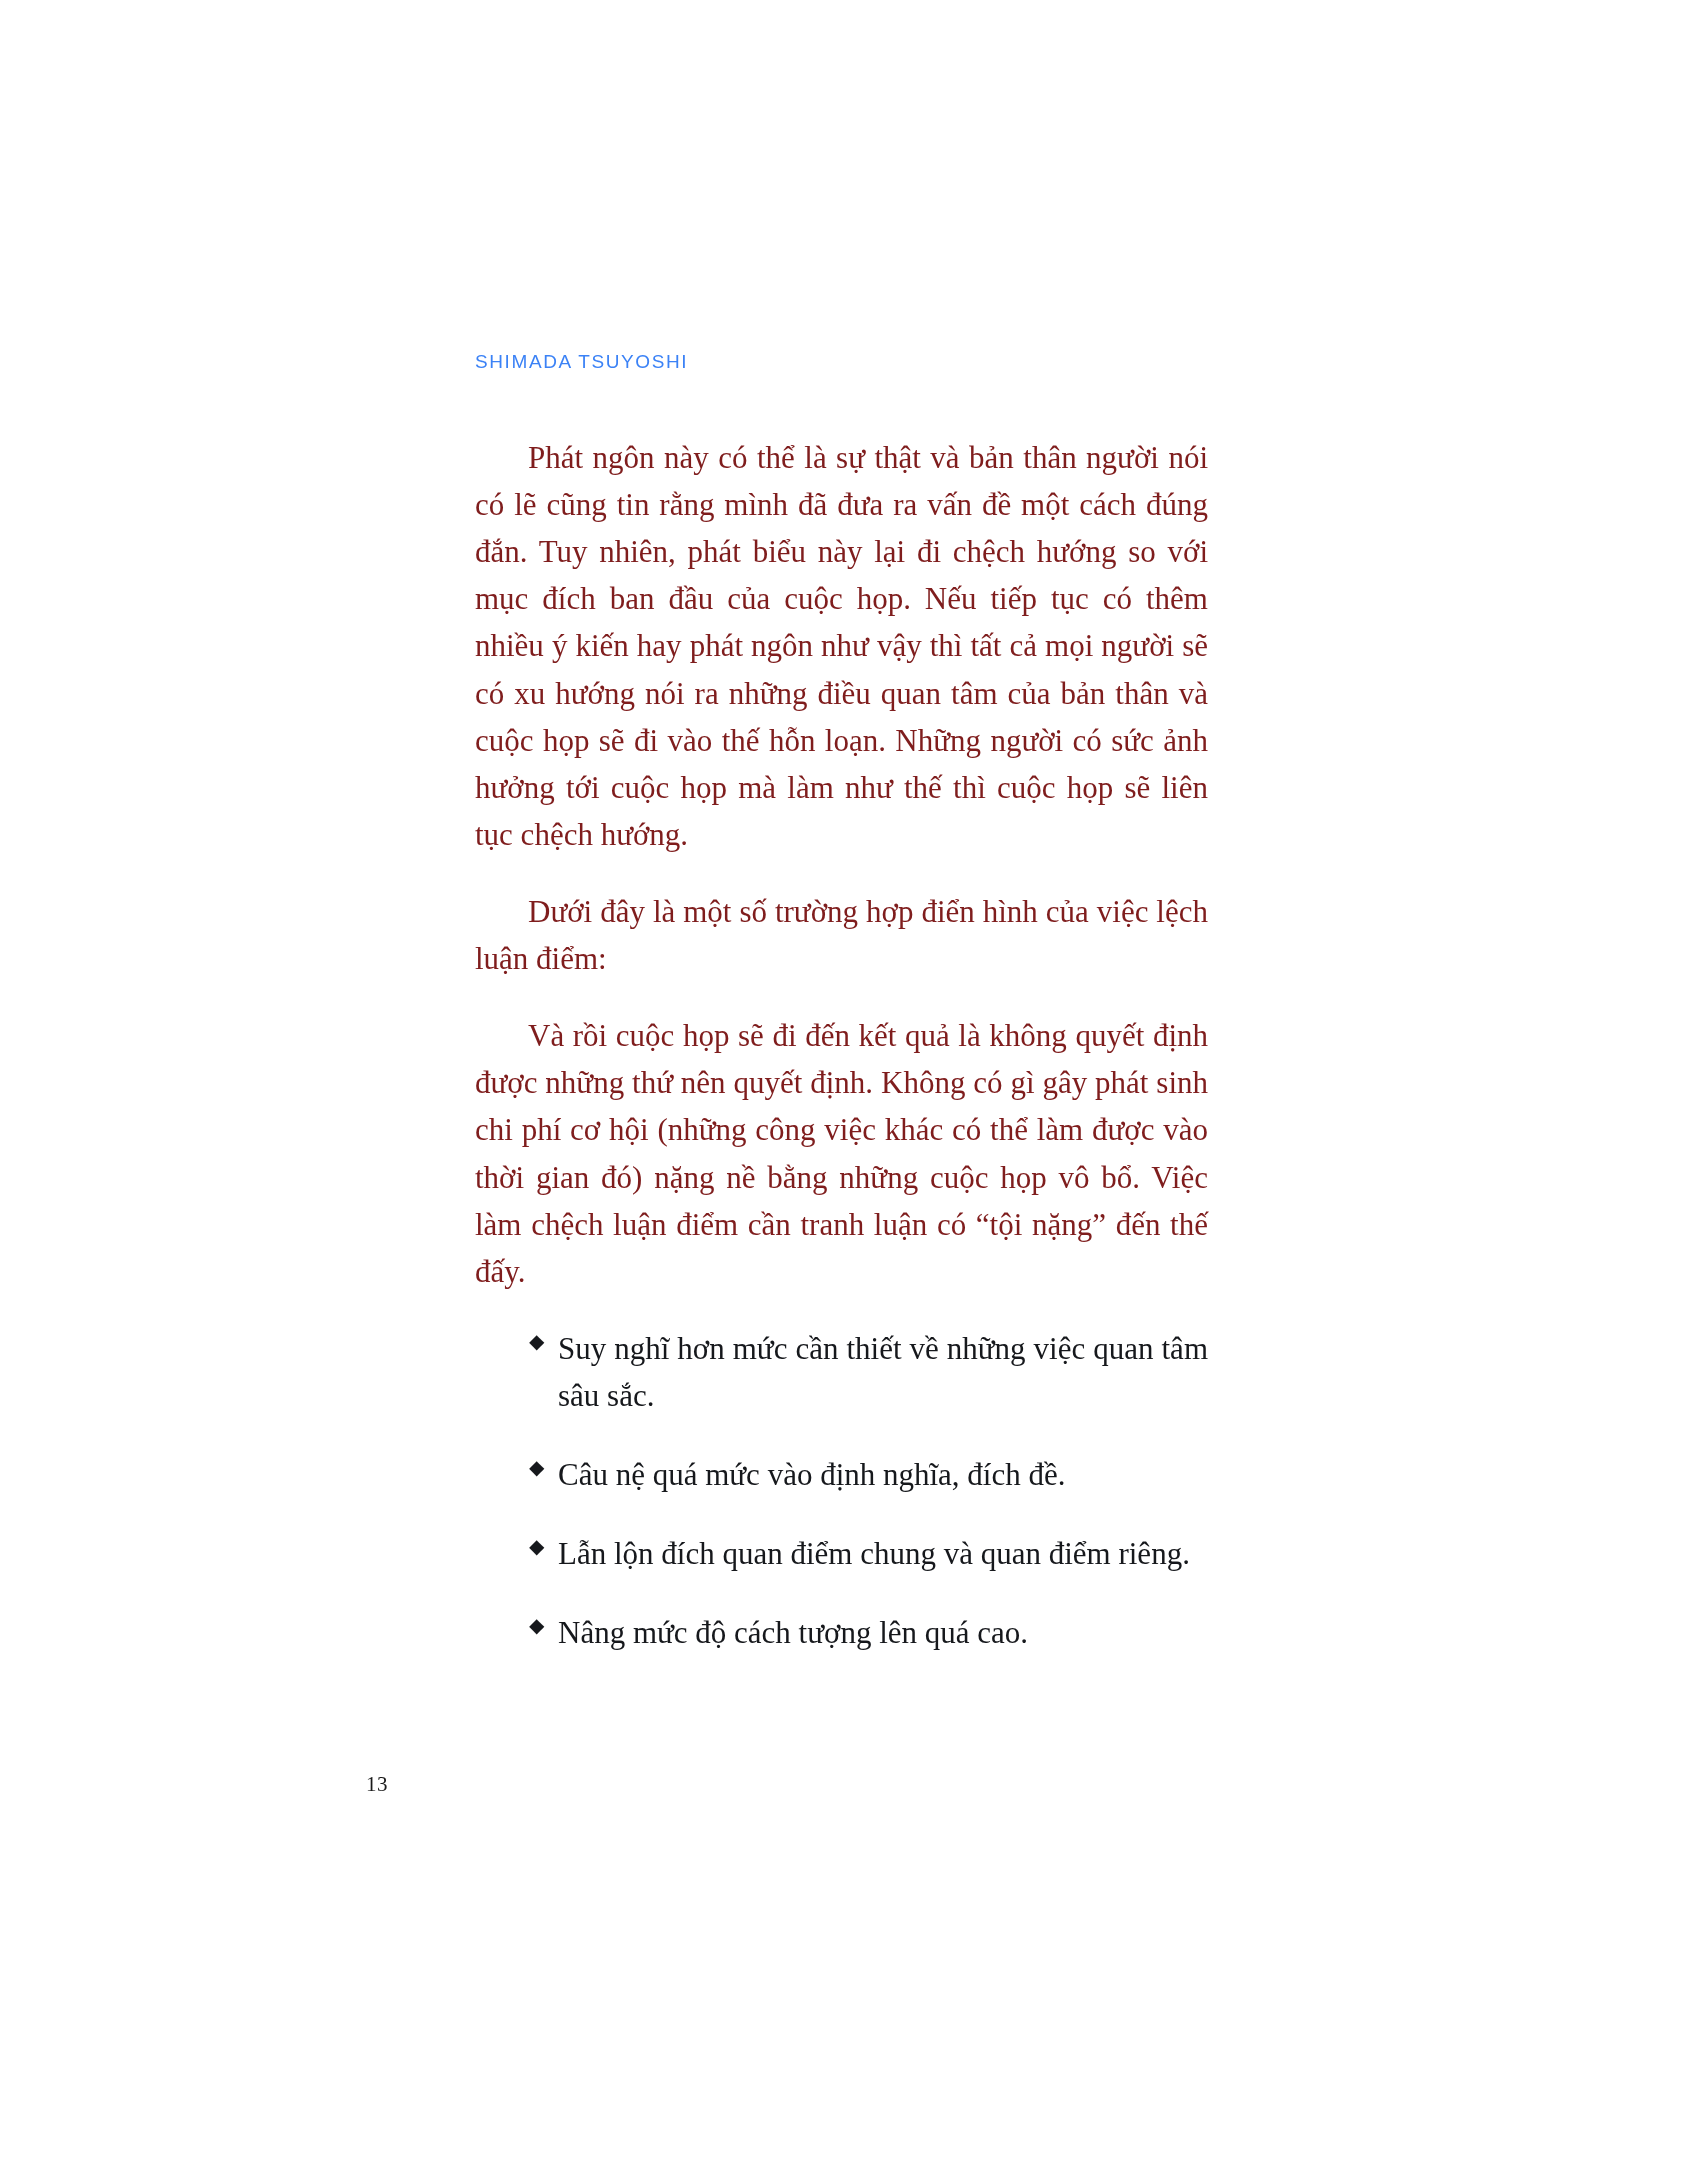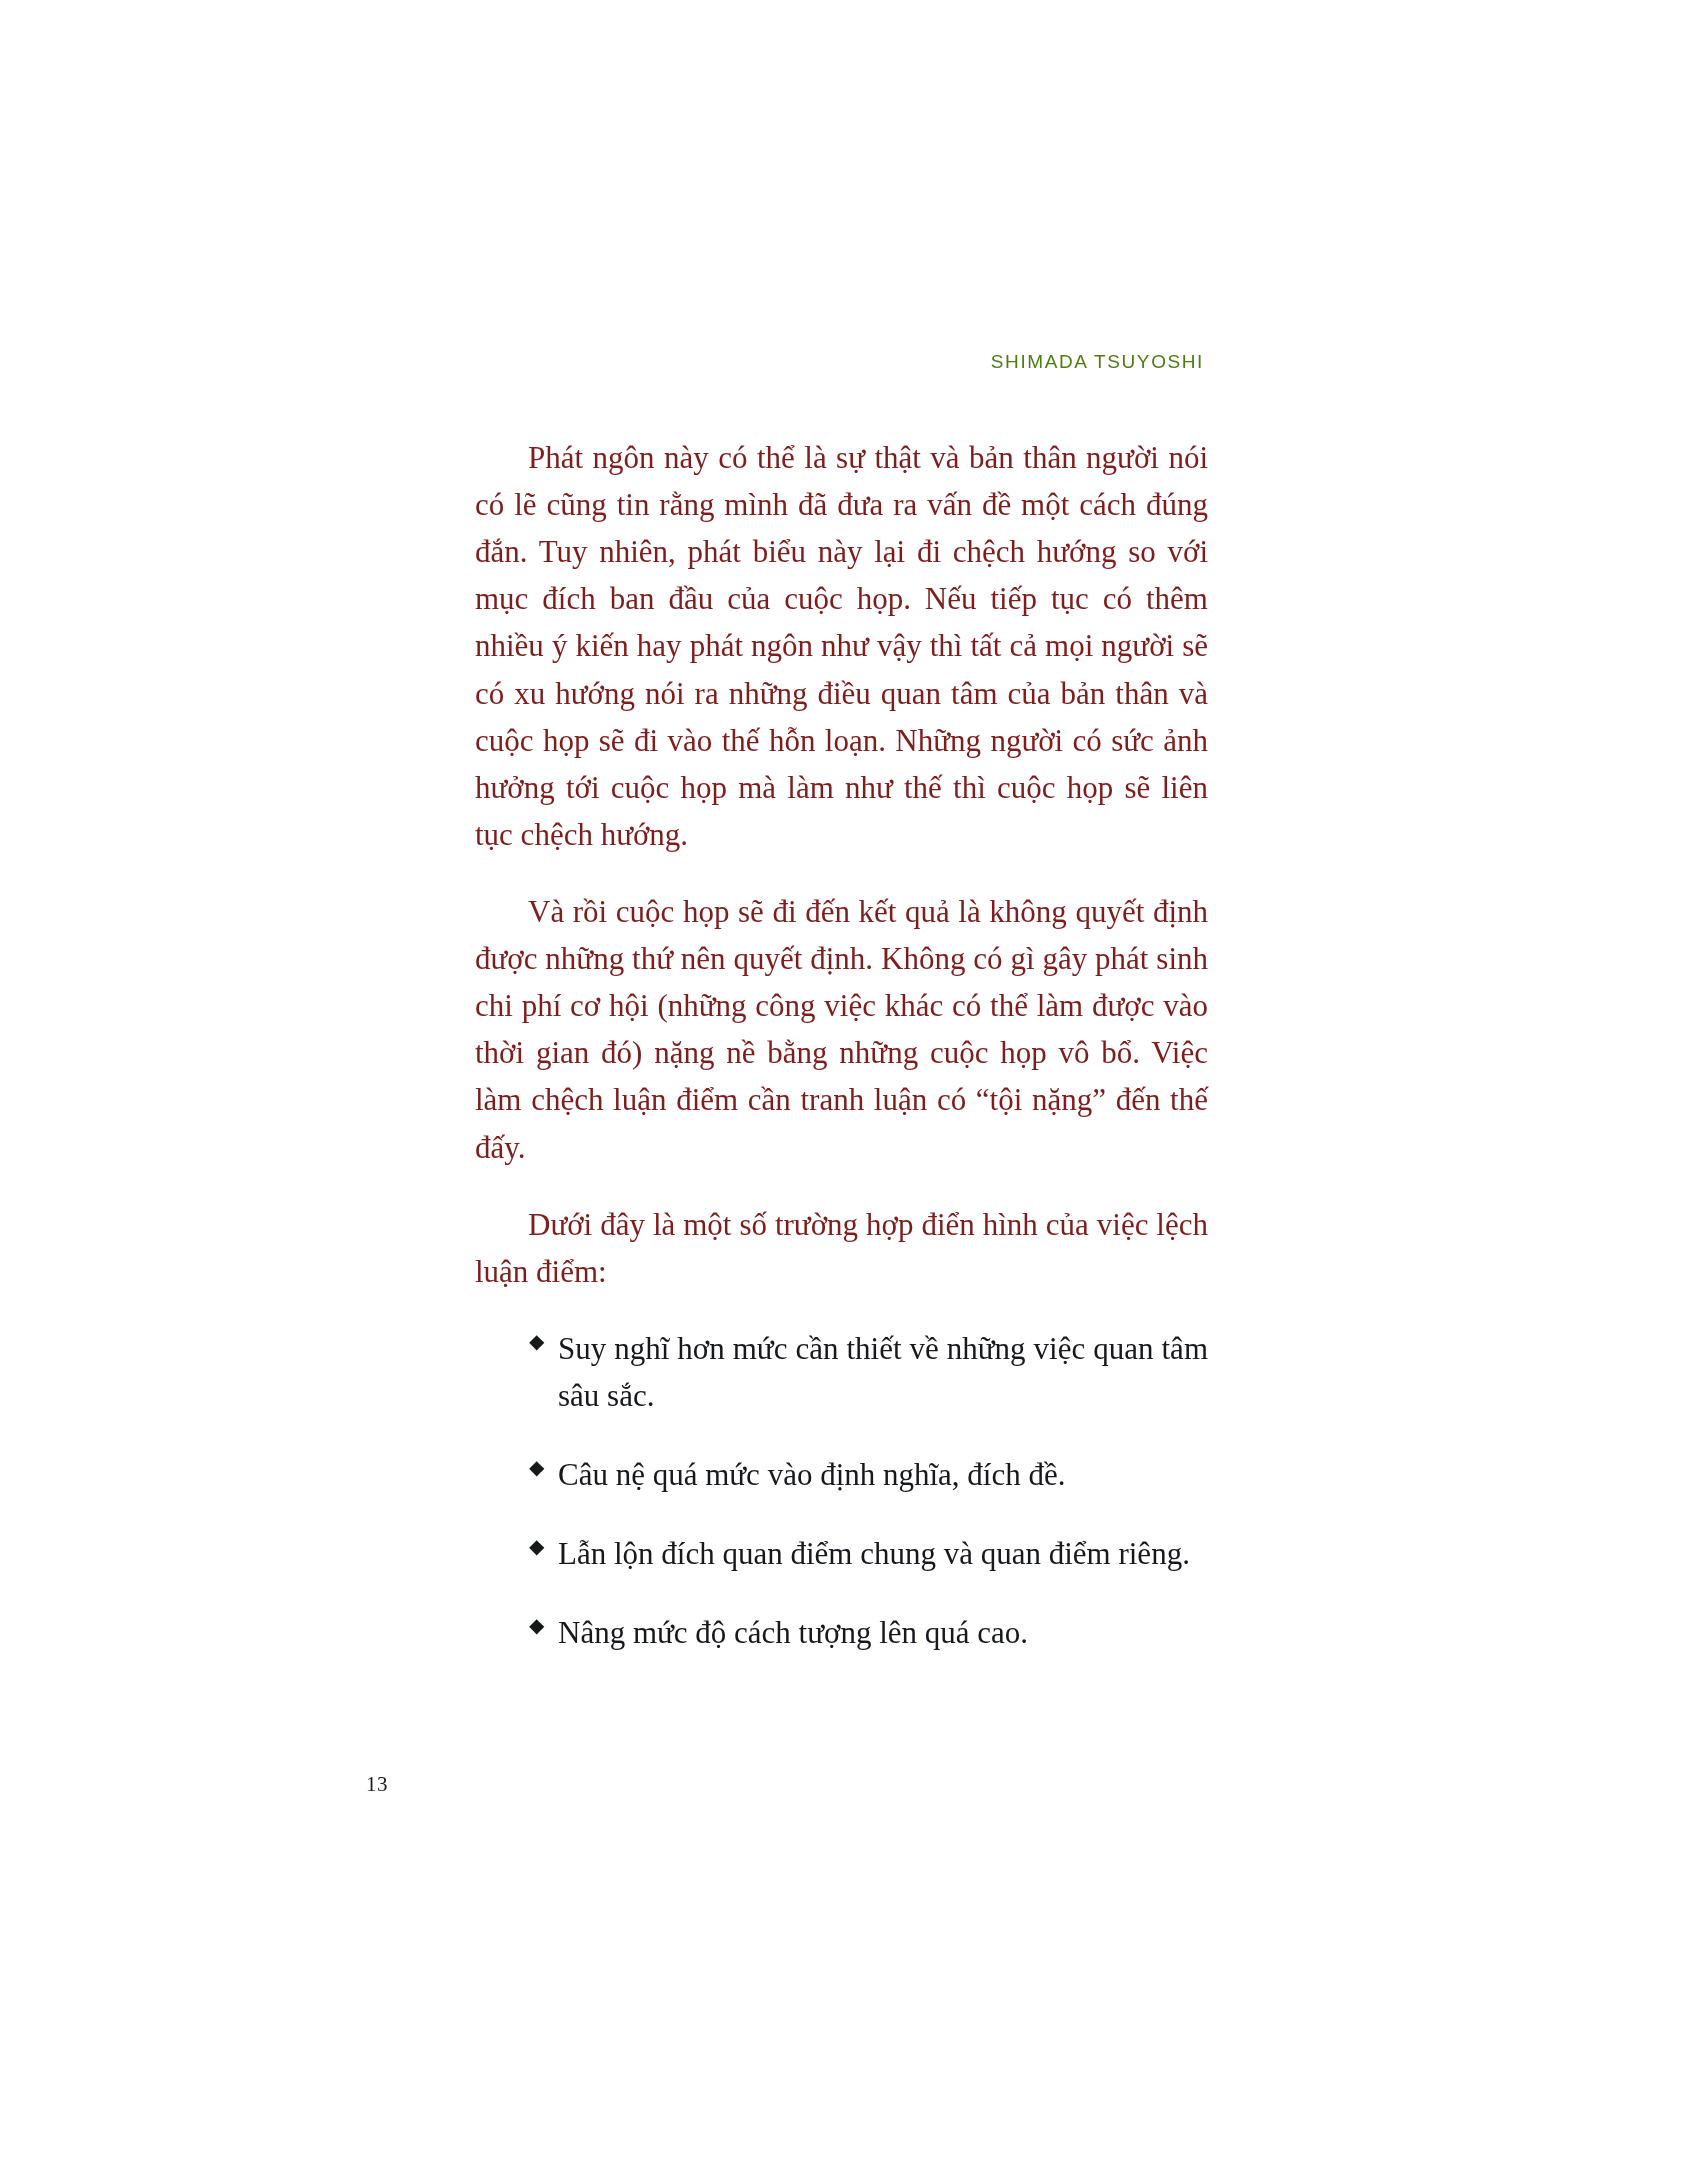--- a/index.html
+++ b/index.html
@@ -31,22 +31,22 @@
     position: absolute;
     left: 475px;
     top: 351px;
     width: 733px;
   }
 
   .running-head {
     font-family: "Liberation Sans", sans-serif;
     font-size: 19px;
     letter-spacing: 1.6px;
-    color: #4d7c0f;
-    text-align: right;
+    color: #3b82f6;
+    text-align: left;
     margin: 0 0 61px 0;
     padding-right: 4px;
     font-weight: 400;
   }
 
   p.body-par {
     margin: 0 0 30px 0;
     font-size: 31px;
     line-height: 1.52;
     text-align: justify;
@@ -109,23 +109,23 @@
 <body>
 
 <div class="page">
 
   <div class="text-block">
 
     <div class="running-head">SHIMADA TSUYOSHI</div>
 
     <p class="body-par">Phát ngôn này có thể là sự thật và bản thân người nói có lẽ cũng tin rằng mình đã đưa ra vấn đề một cách đúng đắn. Tuy nhiên, phát biểu này lại đi chệch hướng so với mục đích ban đầu của cuộc họp. Nếu tiếp tục có thêm nhiều ý kiến hay phát ngôn như vậy thì tất cả mọi người sẽ có xu hướng nói ra những điều quan tâm của bản thân và cuộc họp sẽ đi vào thế hỗn loạn. Những người có sức ảnh hưởng tới cuộc họp mà làm như thế thì cuộc họp sẽ liên tục chệch hướng.</p>
 
+    <p class="body-par">Dưới đây là một số trường hợp điển hình của việc lệch luận điểm:</p>
+
     <p class="body-par">Và rồi cuộc họp sẽ đi đến kết quả là không quyết định được những thứ nên quyết định. Không có gì gây phát sinh chi phí cơ hội (những công việc khác có thể làm được vào thời gian đó) nặng nề bằng những cuộc họp vô bổ. Việc làm chệch luận điểm cần tranh luận có “tội nặng” đến thế đấy.</p>
-
-    <p class="body-par">Dưới đây là một số trường hợp điển hình của việc lệch luận điểm:</p>
 
     <ul class="bullets">
       <li>
         <span class="bullet-mark">◆</span>
         <span>Suy nghĩ hơn mức cần thiết về những việc quan tâm sâu sắc.</span>
       </li>
       <li>
         <span class="bullet-mark">◆</span>
         <span>Câu nệ quá mức vào định nghĩa, đích đề.</span>
       </li>

